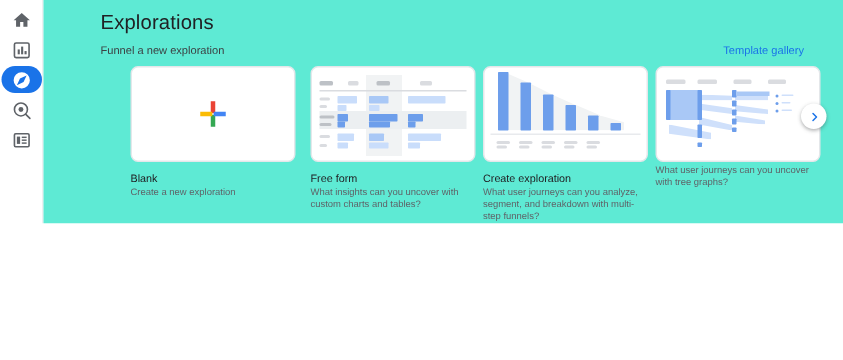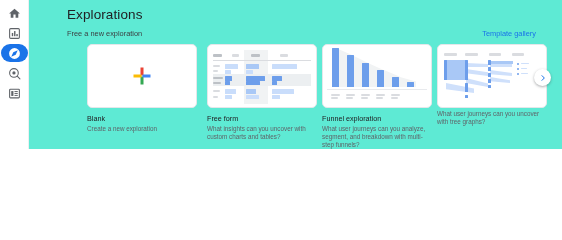--- a/index.html
+++ b/index.html
@@ -261,21 +261,21 @@
       </span>
     </div>
 
   </nav>
 
   <main class="content">
 
     <div class="page-title">Explorations</div>
 
     <div class="section-row">
-      <span class="section-label">Free a new exploration</span>
+      <span class="section-label">Funnel a new exploration</span>
       <span class="gallery-link">Template gallery</span>
     </div>
 
     <div class="strip">
 
       <div class="card">
         <div class="thumb">
           <div class="gplus">
             <i class="gp-red"></i>
               <i class="gp-grn"></i>
@@ -346,21 +346,21 @@
             <div class="tick" style="left:23px; top:49px; width:9px;"></div>
             <div class="tick" style="left:23px; top:52px; width:7px;"></div>
             <div class="tick" style="left:38px; top:49px; width:9px;"></div>
             <div class="tick" style="left:38px; top:52px; width:7px;"></div>
             <div class="tick" style="left:53px; top:49px; width:9px;"></div>
             <div class="tick" style="left:53px; top:52px; width:7px;"></div>
             <div class="tick" style="left:68px; top:49px; width:9px;"></div>
             <div class="tick" style="left:68px; top:52px; width:7px;"></div>
           </div>
         </div>
-        <div class="card-title">Funnel exploration</div>
+        <div class="card-title">Create exploration</div>
         <div class="card-desc">What user journeys can you analyze, segment, and breakdown with multi-step funnels?</div>
       </div>
 
       <div class="card">
         <div class="thumb">
           <div class="pt">
             <div class="hdr" style="left:6px;  width:13px;"></div>
             <div class="hdr" style="left:27px; width:13px;"></div>
             <div class="hdr" style="left:51px; width:12px;"></div>
             <div class="hdr" style="left:74px; width:12px;"></div>

